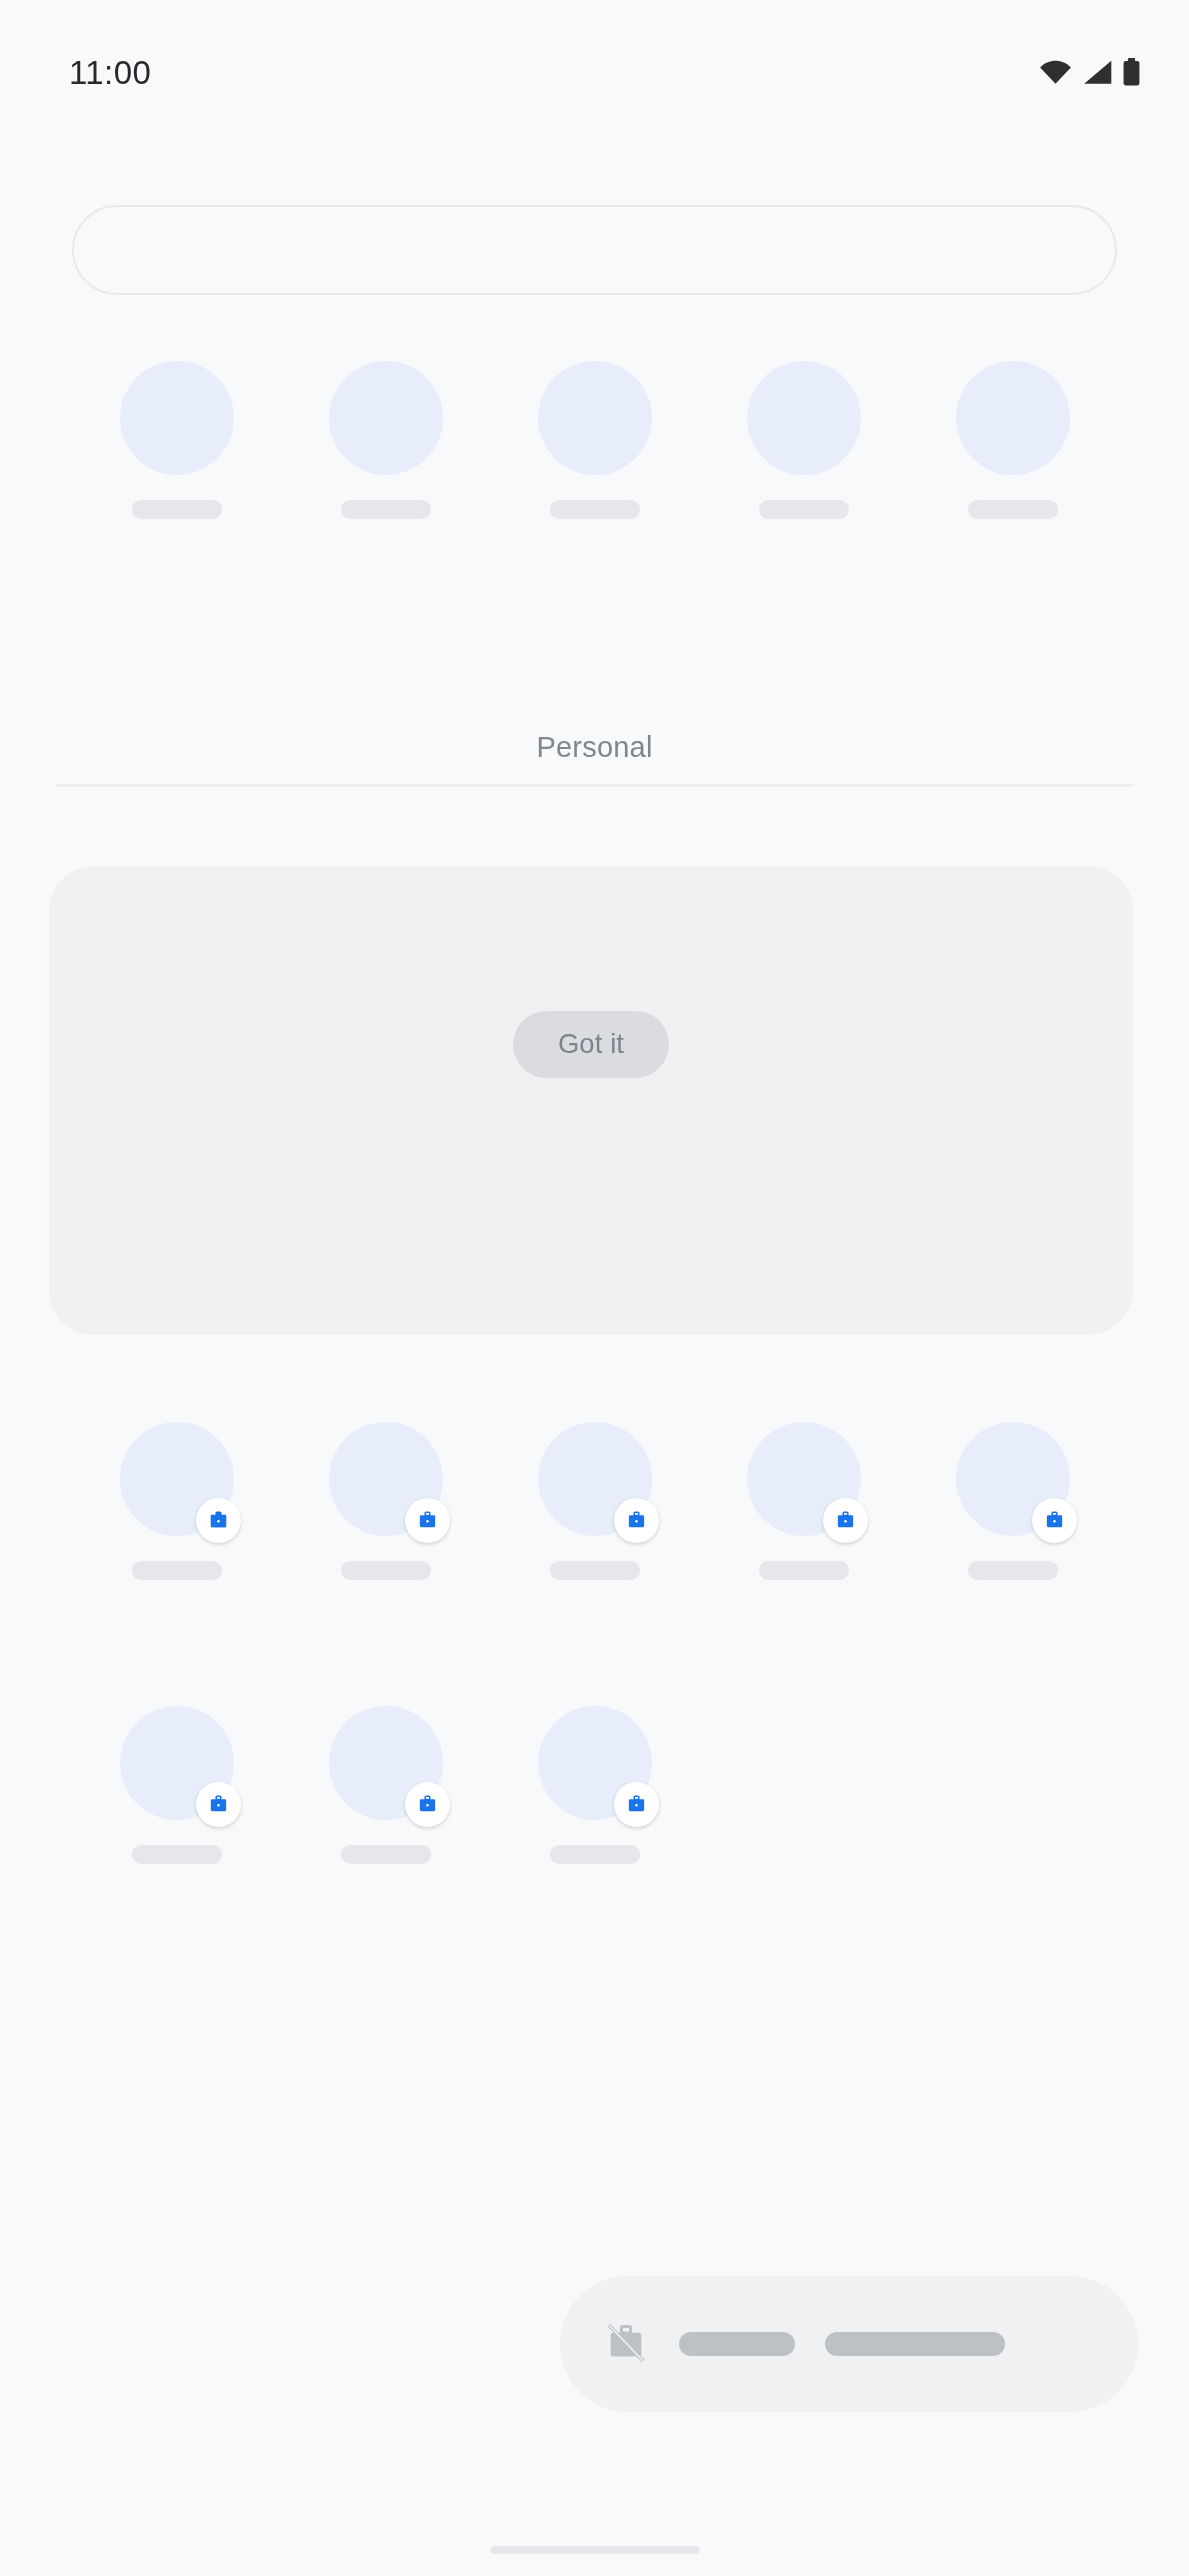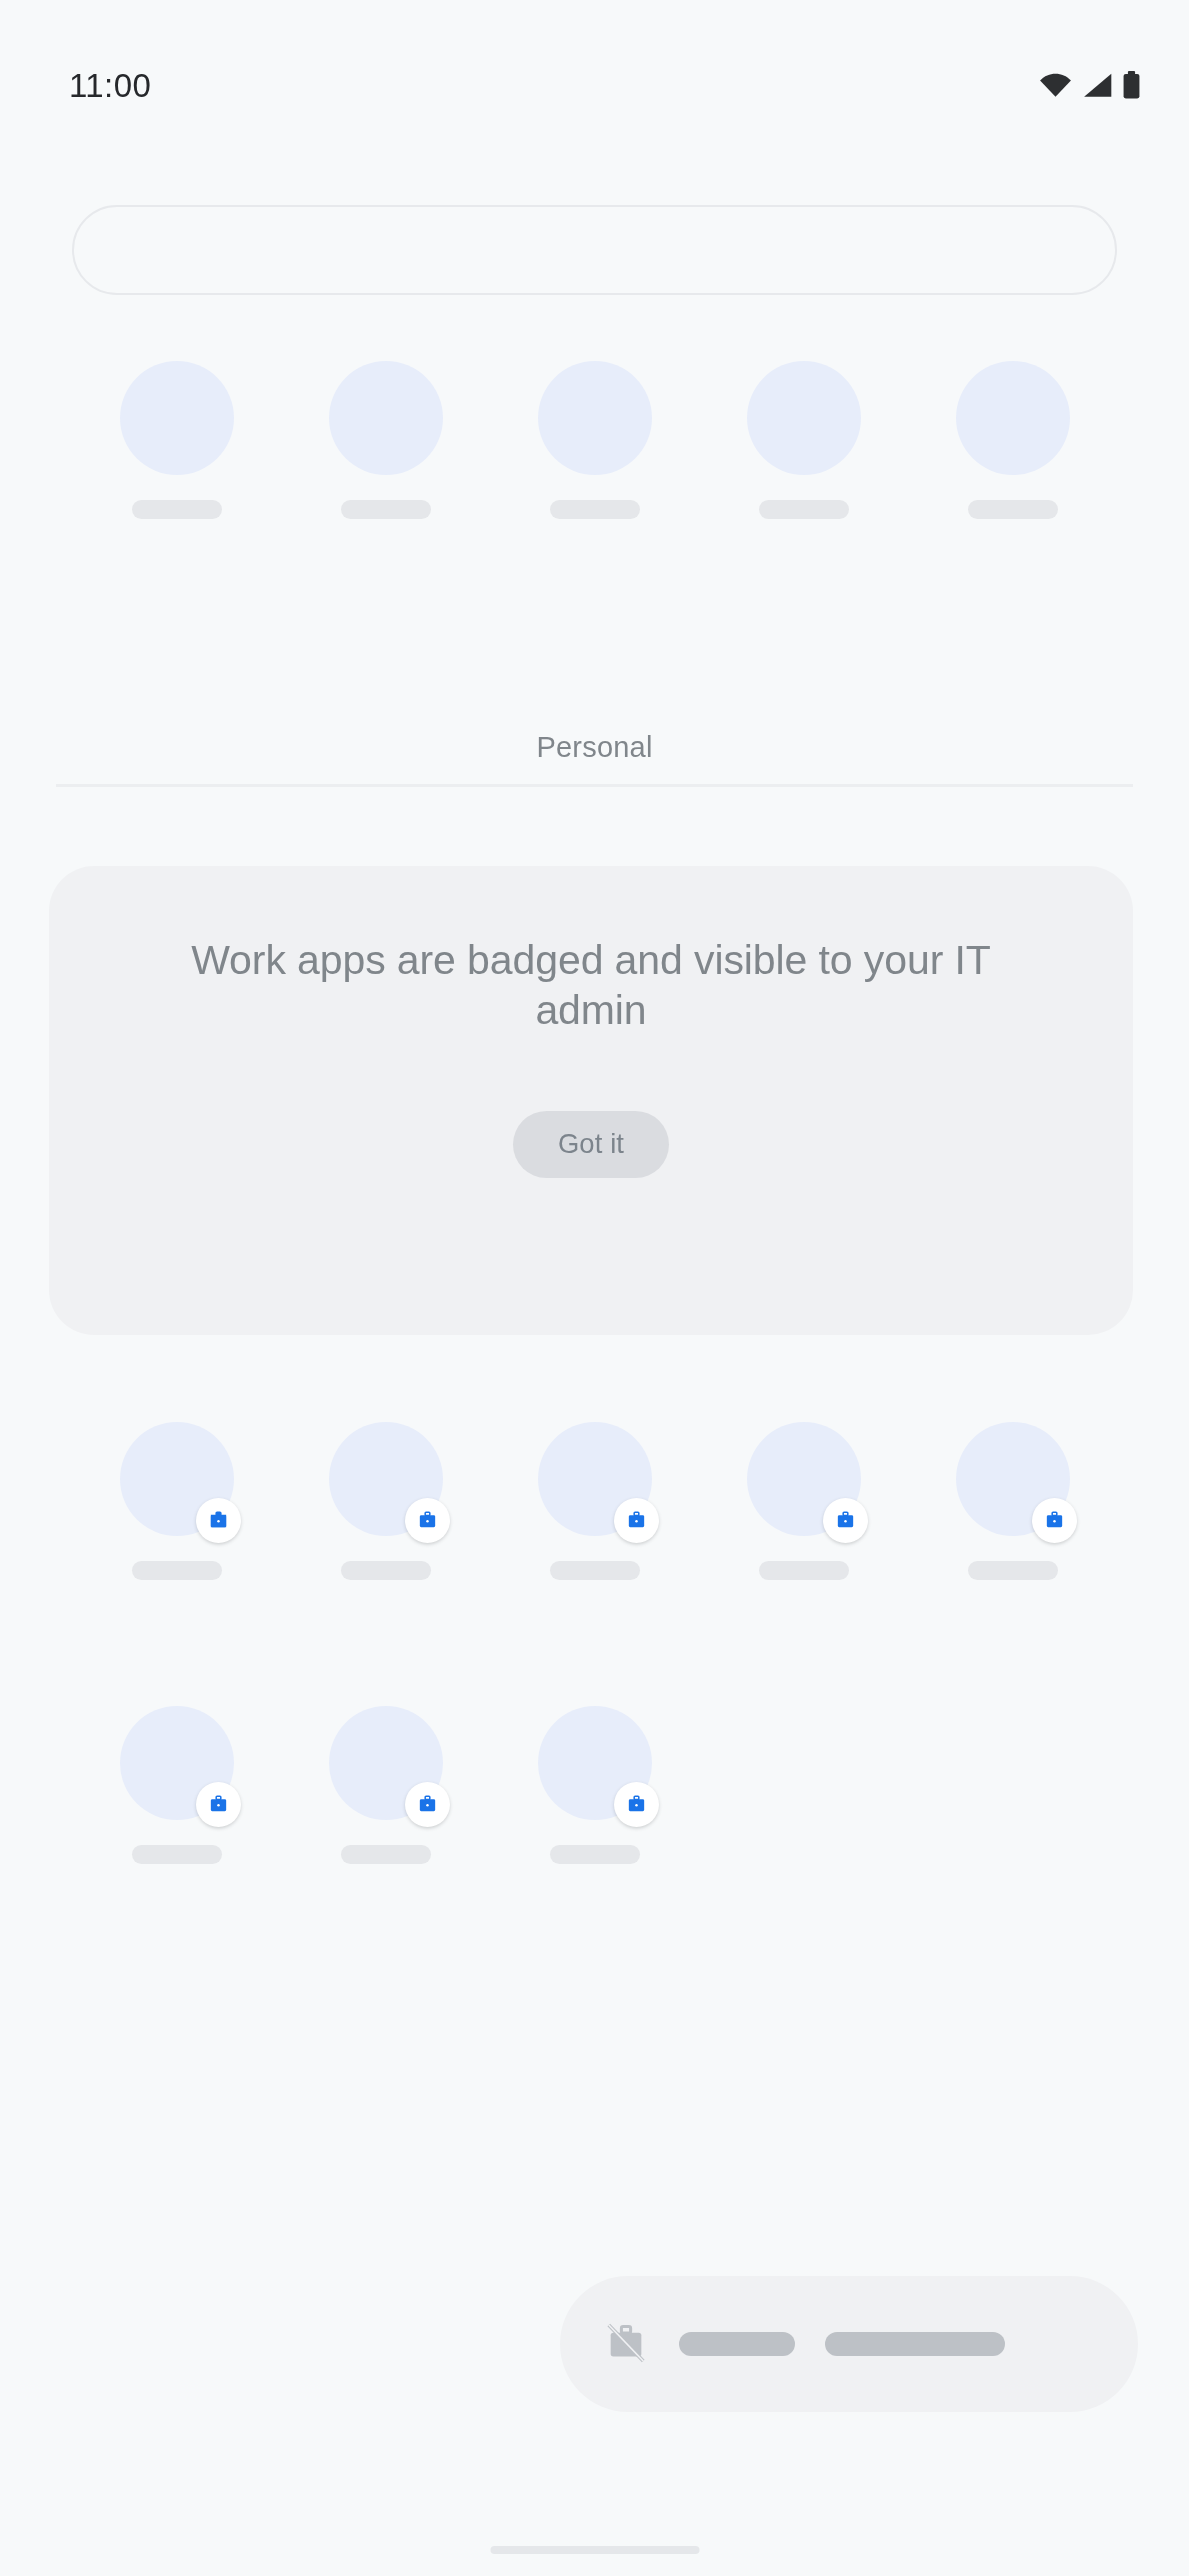--- a/index.html
+++ b/index.html
@@ -13,21 +13,21 @@
   body {
     background: #f7f9fa;
     font-family: "Liberation Sans", sans-serif;
     position: relative;
     -webkit-font-smoothing: antialiased;
   }
 
   
   .status-bar {
     position: absolute;
-    top: 13px; left: 0;
+    top: 0; left: 0;
     width: 1190px;
     height: 129px;
     display: flex;
     align-items: center;
     justify-content: space-between;
     padding: 15px 49px 0 69px;
   }
   .status-time {
     font-size: 33px;
     color: #26282b;
@@ -284,21 +284,20 @@
 </div>
 
 <div class="tabs">
   <div class="tab tab-personal">
     <span>Personal</span>
     <span class="tab-underline"></span>
   </div>
 </div>
 
 <div class="info-card">
-  <div class="info-title">Work apps are badged and visible to your IT admin</div>
   <button class="got-it-btn">Got it</button>
 </div>
 
 <div class="app-row row-work-1">
   <div class="app-cell">
     <div class="app-icon-wrap">
       <div class="app-icon"></div>
       <div class="work-badge">
         <svg width="23" height="23" viewBox="0 0 24 24">
             <path fill="#1a73e8" d="M14 6V4h-4v2H4v13h16V6h-6zm-2-1h0v1h-1V5h1zm-1.2 1.8h2.4V4.6h-2.4v2.2zM12 14.2a1.2 1.2 0 110-2.4 1.2 1.2 0 010 2.4z"></path>

